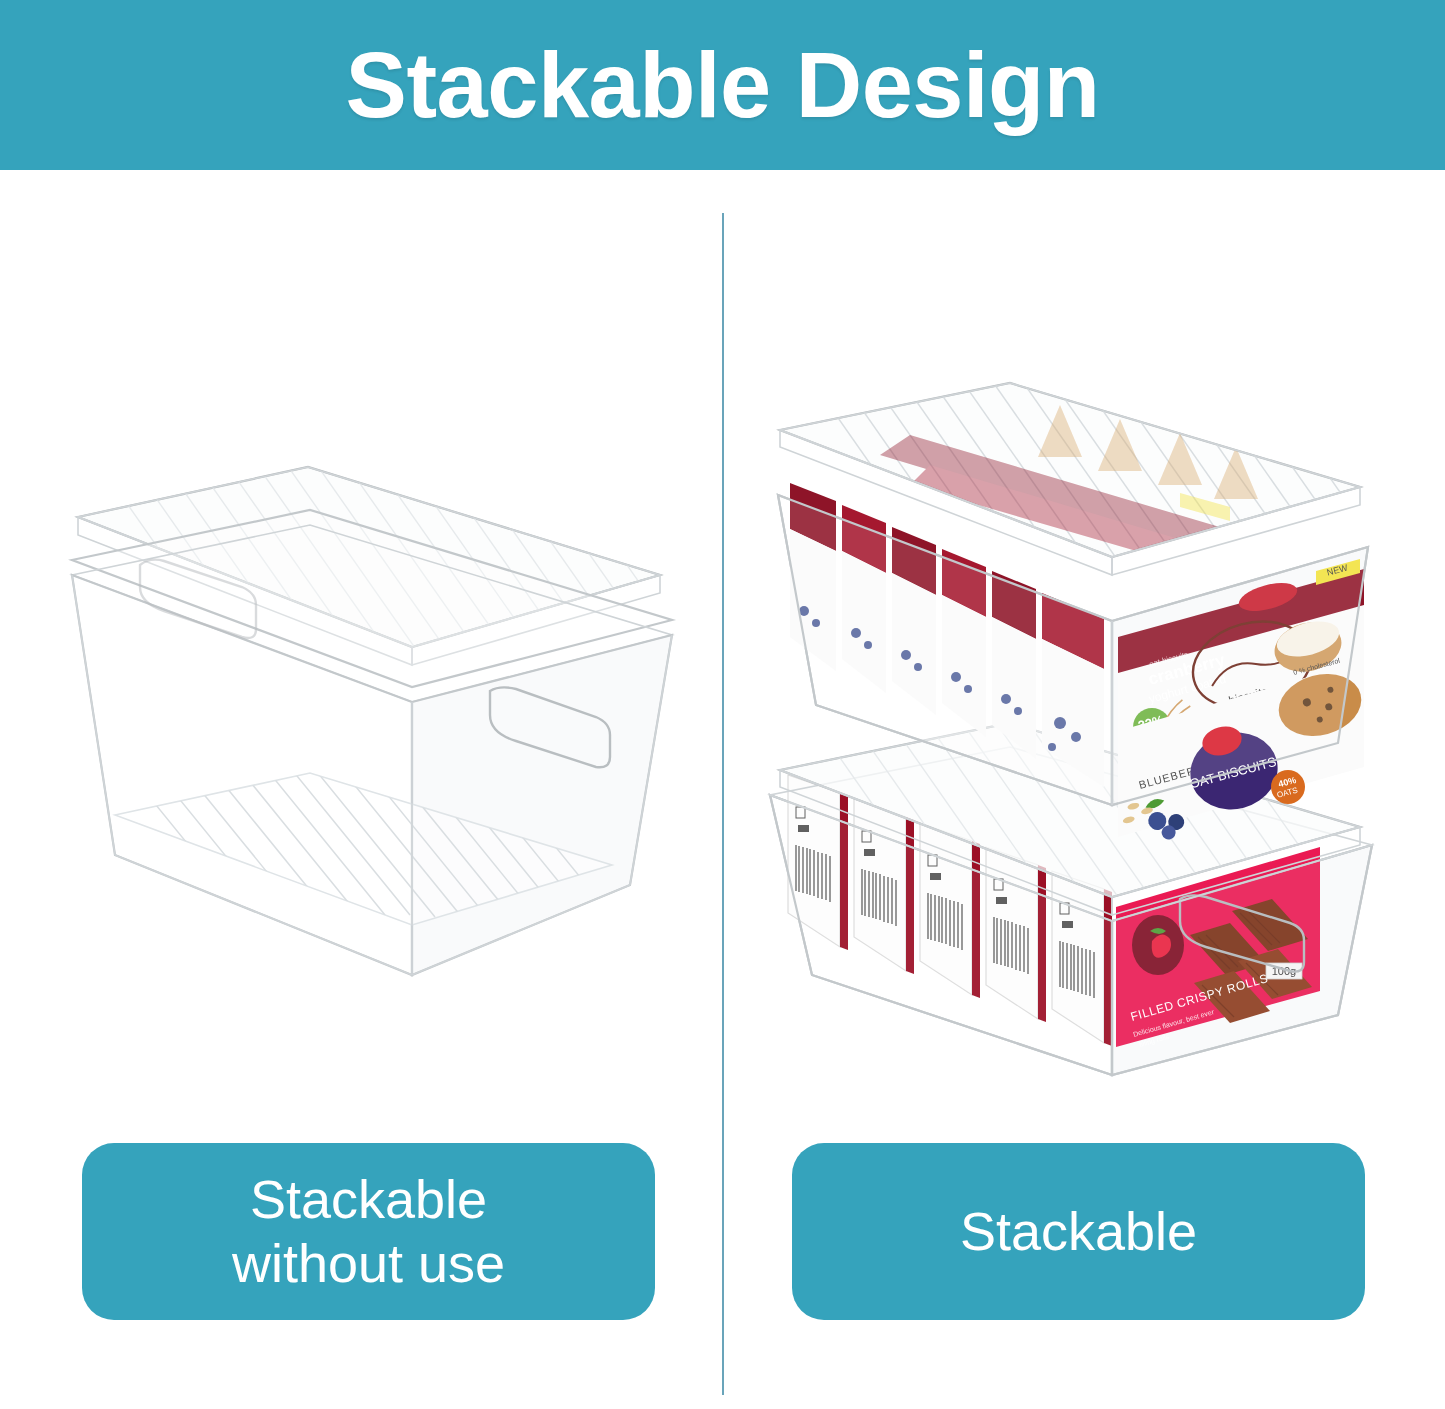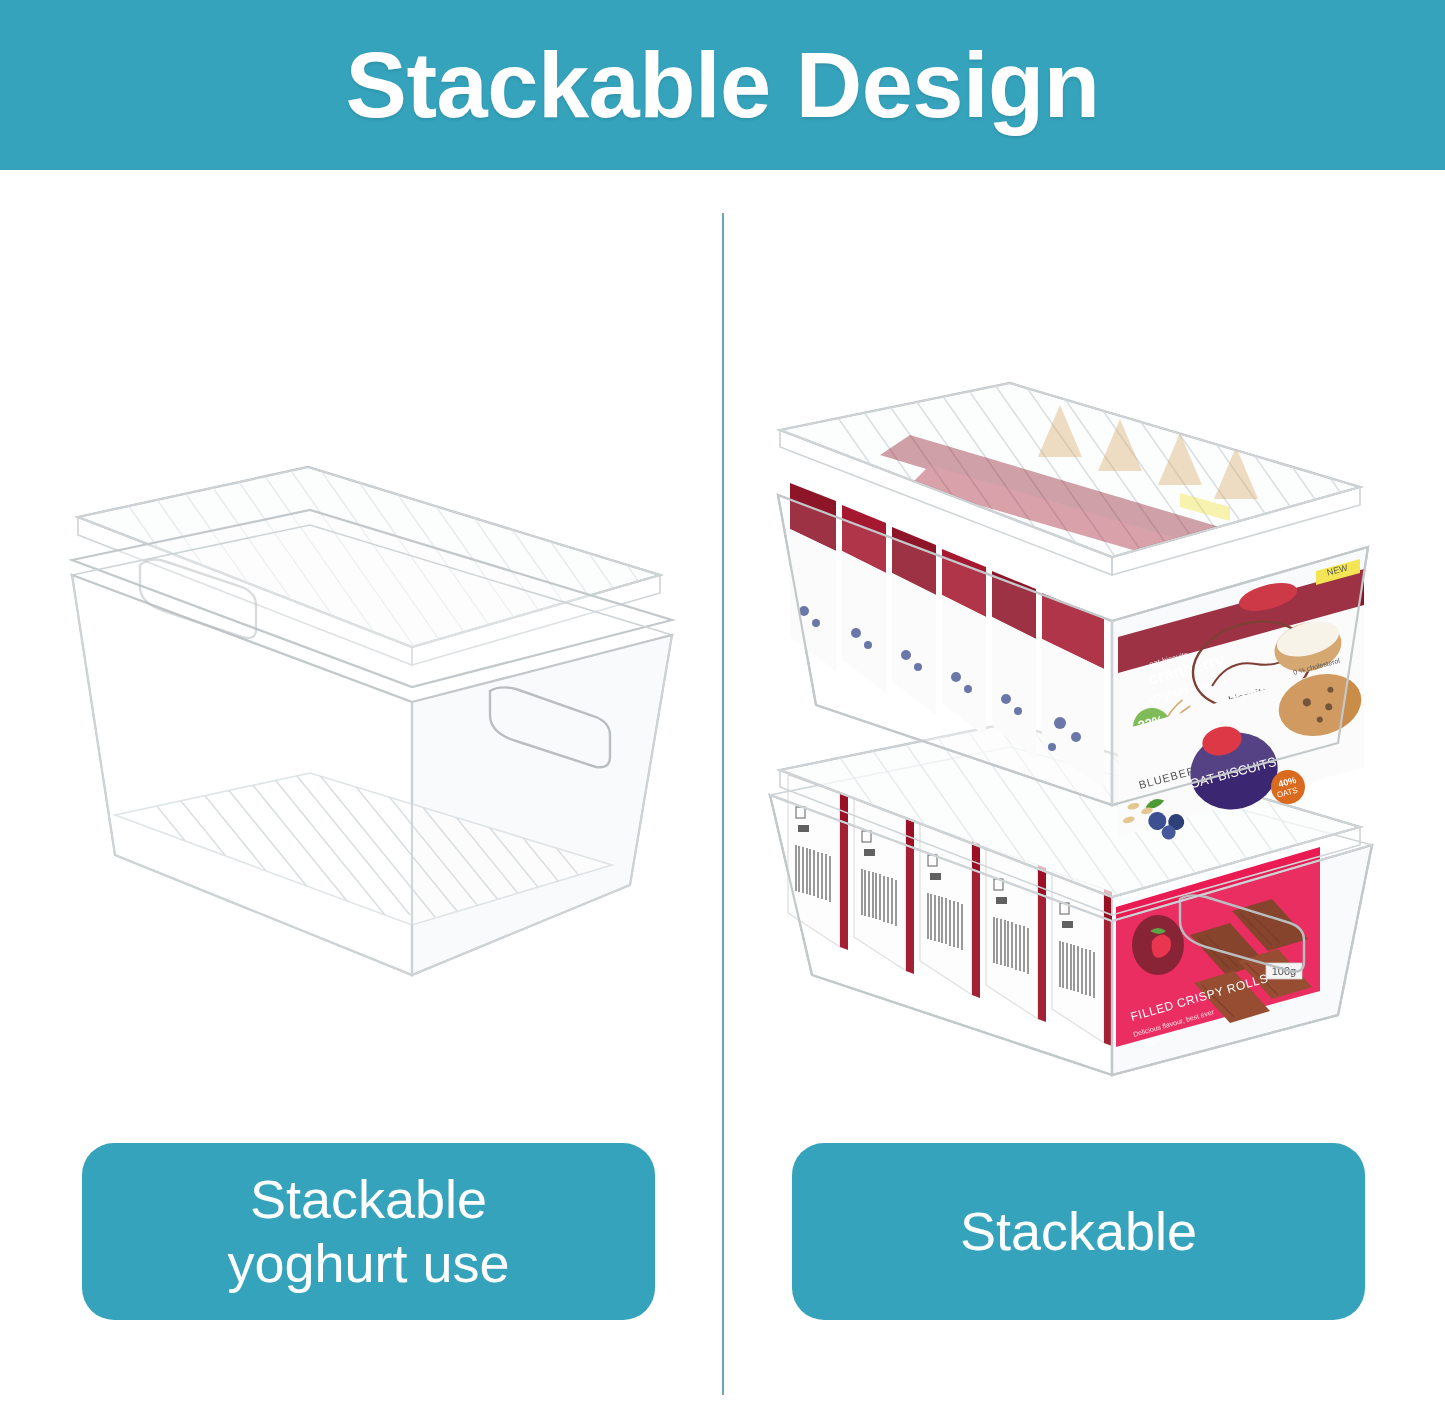--- a/index.html
+++ b/index.html
@@ -194,21 +194,21 @@
       <line class="glass-line" x1="352" y1="247" x2="352" y2="520"></line>
       <path class="glass-line" d="M55,400 L352,520 L570,430"></path>
       <path class="glass-line" d="M12,120 L55,400"></path>
       <path class="glass-line" d="M612,180 L570,430"></path>
     </g>
   </svg>
 </div>
 
 <div class="caption-pill caption-left">
   <span class="caption-line">Stackable</span>
-  <span class="caption-line">yoghurt use</span>
+  <span class="caption-line">without use</span>
 </div>
 
 <div class="panel panel-right">
 </div>
 
 <div class="product-stage stage-right">
   <svg viewBox="0 0 640 730" xmlns="http://www.w3.org/2000/svg">
     <defs>
       <linearGradient id="gFront2" x1="0" y1="0" x2="0" y2="1">
         <stop offset="0%" stop-color="#ffffff" stop-opacity="0.18"></stop>

